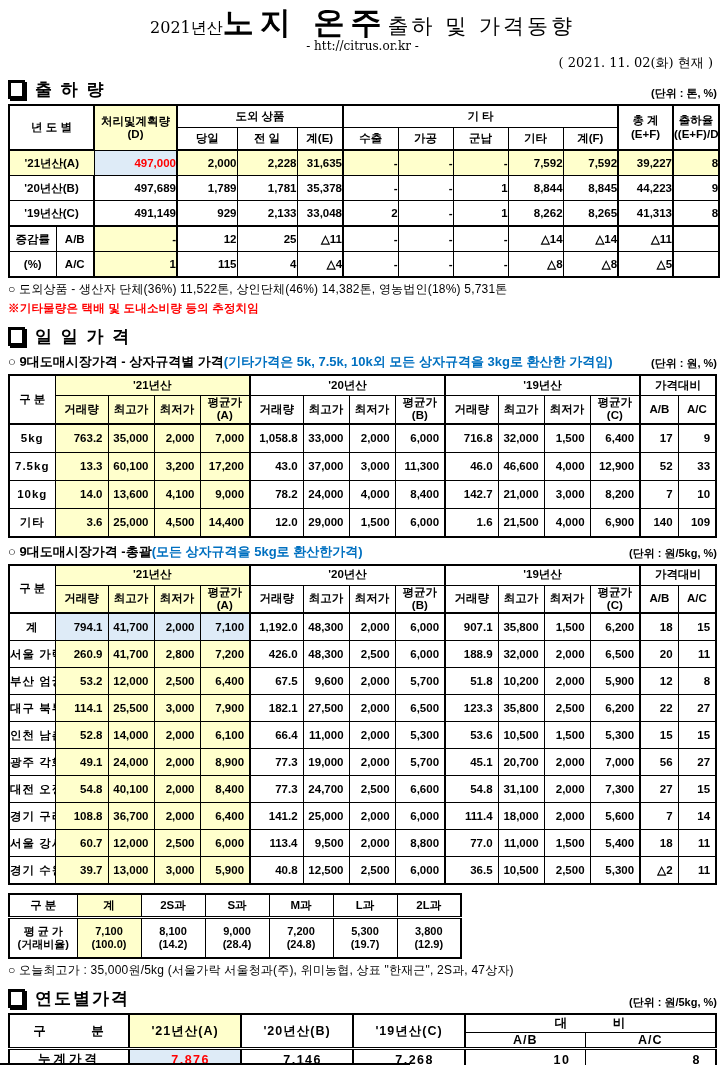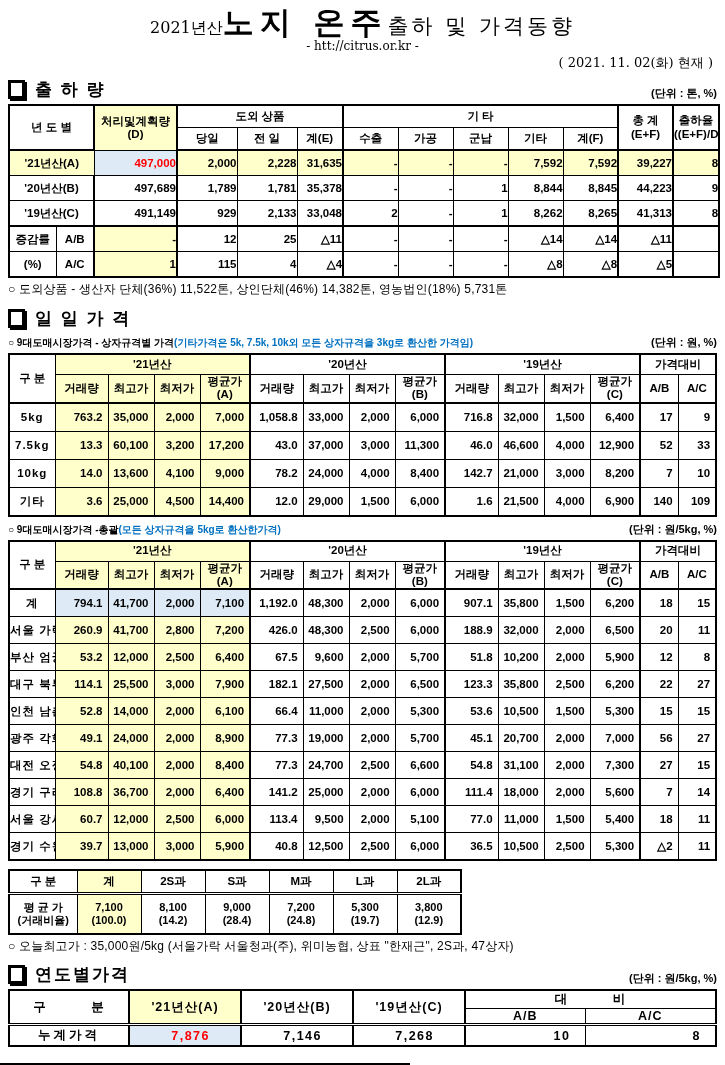--- a/index.html
+++ b/index.html
@@ -17,21 +17,21 @@
   .date-line{text-align:right;font-size:13px;padding-right:4px;margin-top:2px;
              font-family:"DejaVu Serif",serif;}
 
   
   .sec-head{display:flex;justify-content:space-between;align-items:flex-end;margin-top:6px;}
   .sec-title{display:flex;align-items:center;gap:8px;font-size:17px;font-weight:bold;letter-spacing:2px;}
   .sq{display:inline-block;width:11px;height:13px;border:3px solid #000;
       box-shadow:2px 2px 0 #000;margin-right:2px;}
   .unit{font-size:11px;font-weight:bold;}
   .sub-head{display:flex;justify-content:space-between;align-items:flex-end;margin-top:5px;}
-  .sub-title{font-size:10px;font-weight:bold;}
+  .sub-title{font-size:13px;font-weight:bold;}
   .sub-note{color:#0070C0;}
 
   
   table{border-collapse:collapse;table-layout:fixed;margin-top:3px;}
   th,td{border:1px solid #000;font-size:11.5px;font-weight:bold;
         overflow:hidden;white-space:nowrap;padding:0;}
   th{text-align:center;white-space:pre-line;line-height:1.15;}
   .y{background:#FFFFCC;}
   table{border:2px solid #000;}
 
@@ -229,20 +229,21 @@
           <td>-</td>
           <td>△8</td>
           <td>△8</td>
           <td>△5</td>
           <td></td>
         </tr>
       </tbody>
   </table>
 
   <div class="note">○ 도외상품 - 생산자 단체(36%) 11,522톤,   상인단체(46%)  14,382톤,   영농법인(18%)  5,731톤</div>
+  <div class="note note-red">※기타물량은 택배 및 도내소비량 등의 추정치임</div>
 
   <div class="sec-head" style="margin-top:9px;">
     <span class="sec-title">
         <span class="sq"></span>
       <span>일 일 가 격</span>
       </span>
   </div>
 
   <div class="sub-head">
     <span class="sub-title"><span>○ 9대도매시장가격 - 상자규격별 가격</span><span class="sub-note">(기타가격은 5k, 7.5k, 10k외 모든 상자규격을 3kg로 환산한 가격임)</span></span>
@@ -551,21 +552,21 @@
         </tr>
         <tr>
           <td>서울 강서</td>
           <td>60.7</td>
           <td>12,000</td>
           <td>2,500</td>
           <td>6,000</td>
           <td>113.4</td>
           <td>9,500</td>
           <td>2,000</td>
-          <td>5,100</td>
+          <td>8,800</td>
           <td>77.0</td>
           <td>11,000</td>
           <td>1,500</td>
           <td>5,400</td>
           <td>18</td>
           <td>11</td>
         </tr>
         <tr>
           <td>경기 수원</td>
           <td>39.7</td>

